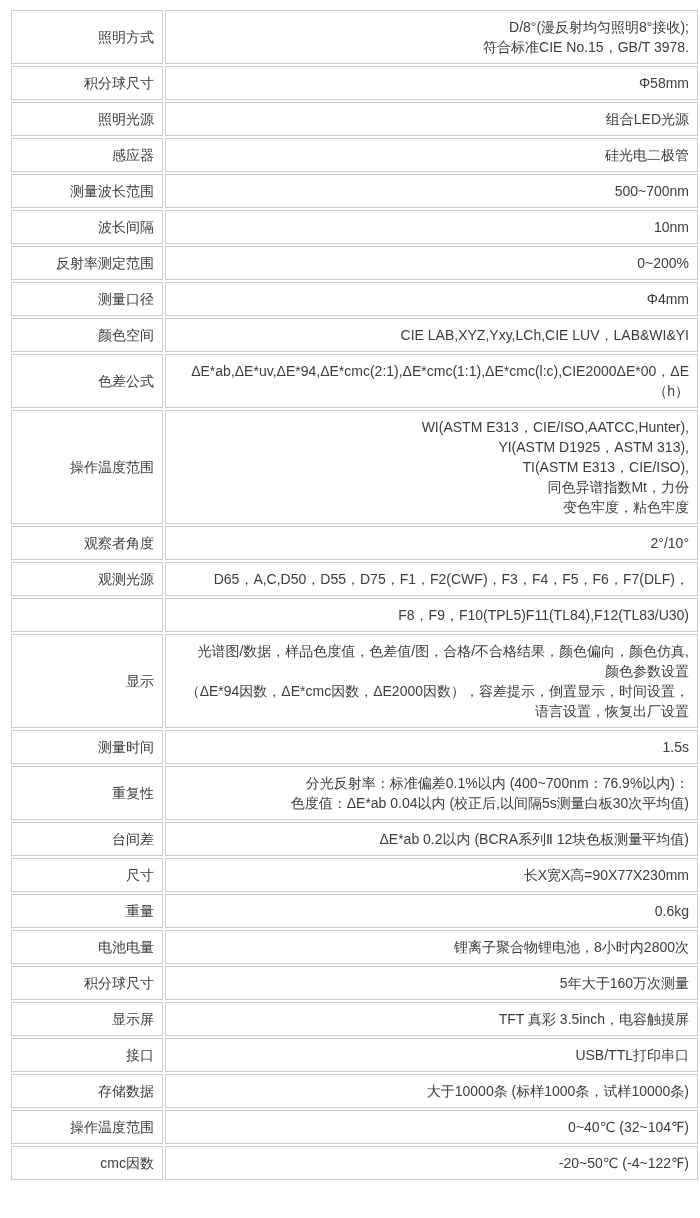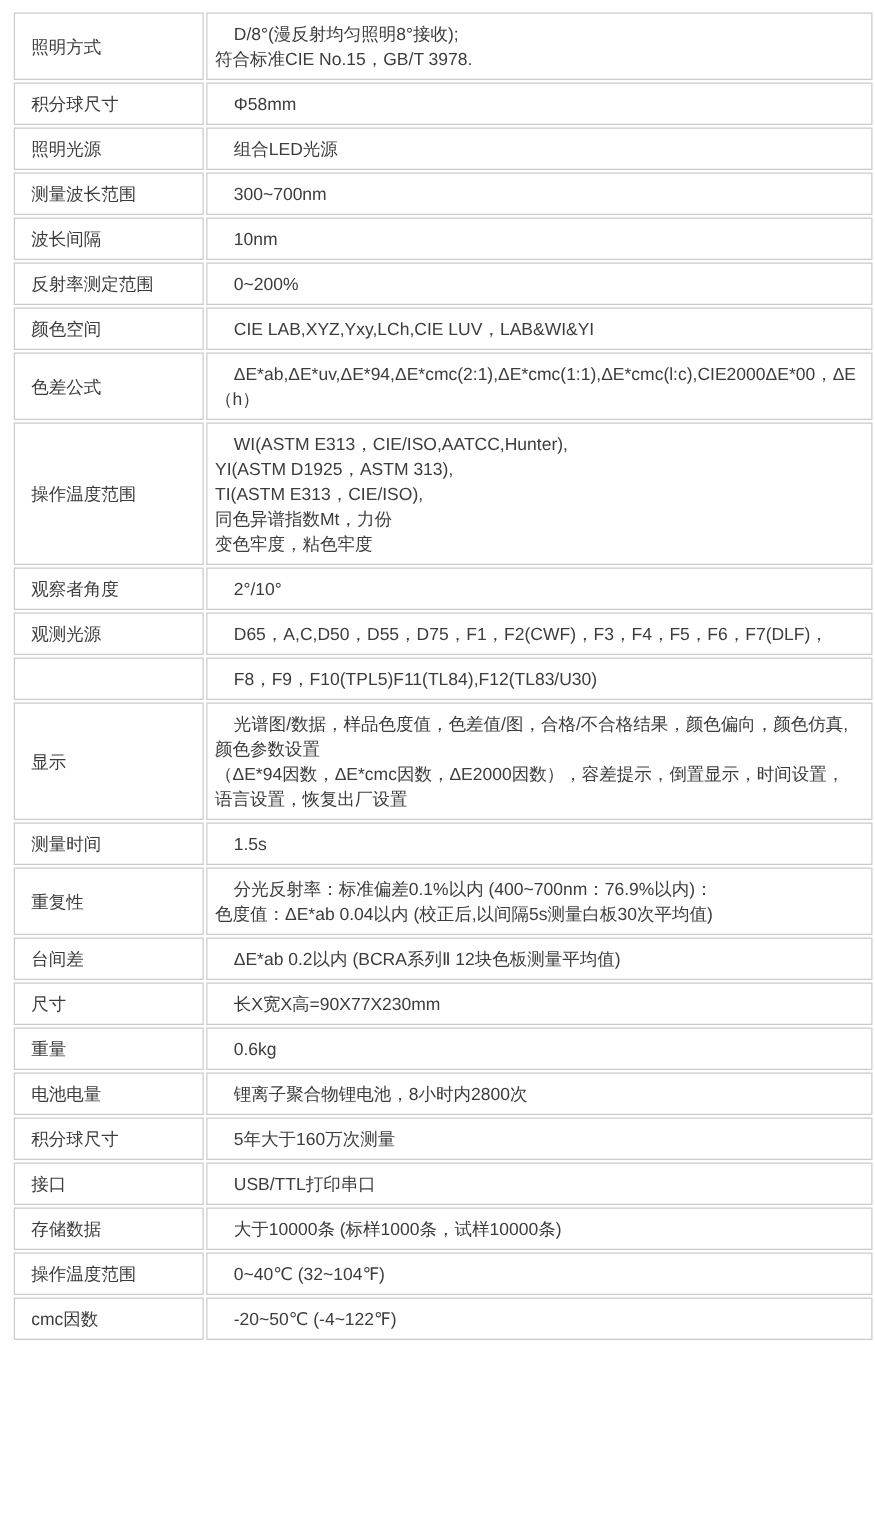--- a/index.html
+++ b/index.html
@@ -6,20 +6,21 @@
     margin: 0;
     padding: 0;
     background: #ffffff;
     font-family: "Liberation Sans", "DejaVu Sans", sans-serif;
   }
   .page {
     width: 700px;
     height: 1218px;
     background: #ffffff;
     overflow: hidden;
+    text-align: right;
   }
   table.spec {
     border-collapse: separate;
     border-spacing: 2px;
     table-layout: fixed;
     width: 687px;
     margin: 8px 3px 0 9px;
   }
   table.spec col.c-label { width: 152px; }
   table.spec col.c-value { width: 533px; }
@@ -62,36 +63,44 @@
   <tr>
     <td class="label">积分球尺寸</td>
     <td class="value">Φ58mm</td>
   </tr>
 
   <tr>
     <td class="label">照明光源</td>
     <td class="value">组合LED光源</td>
   </tr>
 
+  <tr>
+    <td class="label">感应器</td>
+    <td class="value">硅光电二极管</td>
+  </tr>
 
   <tr>
     <td class="label">测量波长范围</td>
-    <td class="value">300~700nm</td>
+    <td class="value">500~700nm</td>
   </tr>
 
   <tr>
     <td class="label">波长间隔</td>
     <td class="value">10nm</td>
   </tr>
 
   <tr>
     <td class="label">反射率测定范围</td>
     <td class="value">0~200%</td>
   </tr>
 
+  <tr>
+    <td class="label">测量口径</td>
+    <td class="value">Φ4mm</td>
+  </tr>
 
   <tr>
     <td class="label">颜色空间</td>
     <td class="value">CIE LAB,XYZ,Yxy,LCh,CIE LUV，LAB&amp;WI&amp;YI</td>
   </tr>
 
   <tr>
     <td class="label">色差公式</td>
     <td class="value">ΔE*ab,ΔE*uv,ΔE*94,ΔE*cmc(2:1),ΔE*cmc(1:1),ΔE*cmc(l:c),CIE2000ΔE*00，ΔE（h）</td>
   </tr>
@@ -155,20 +164,24 @@
   <tr>
     <td class="label">电池电量</td>
     <td class="value">锂离子聚合物锂电池，8小时内2800次</td>
   </tr>
 
   <tr>
     <td class="label">积分球尺寸</td>
     <td class="value">5年大于160万次测量</td>
   </tr>
 
+  <tr>
+    <td class="label">显示屏</td>
+    <td class="value">TFT 真彩 3.5inch，电容触摸屏</td>
+  </tr>
 
   <tr>
     <td class="label">接口</td>
     <td class="value">USB/TTL打印串口</td>
   </tr>
 
   <tr>
     <td class="label">存储数据</td>
     <td class="value">大于10000条 (标样1000条，试样10000条)</td>
   </tr>

